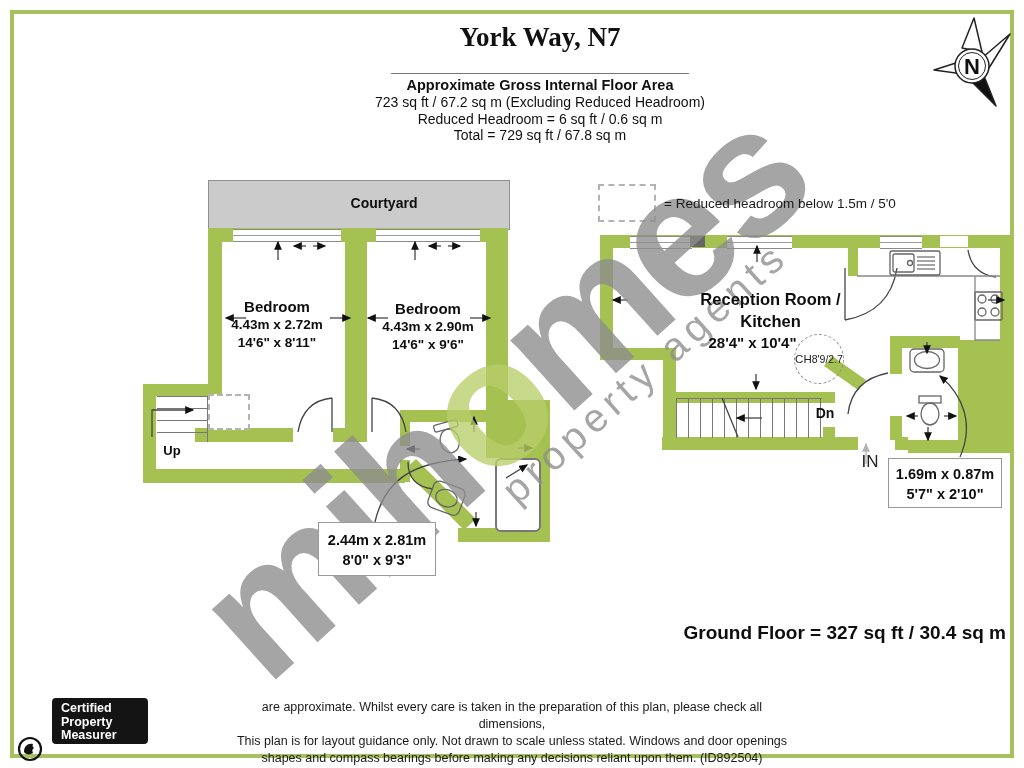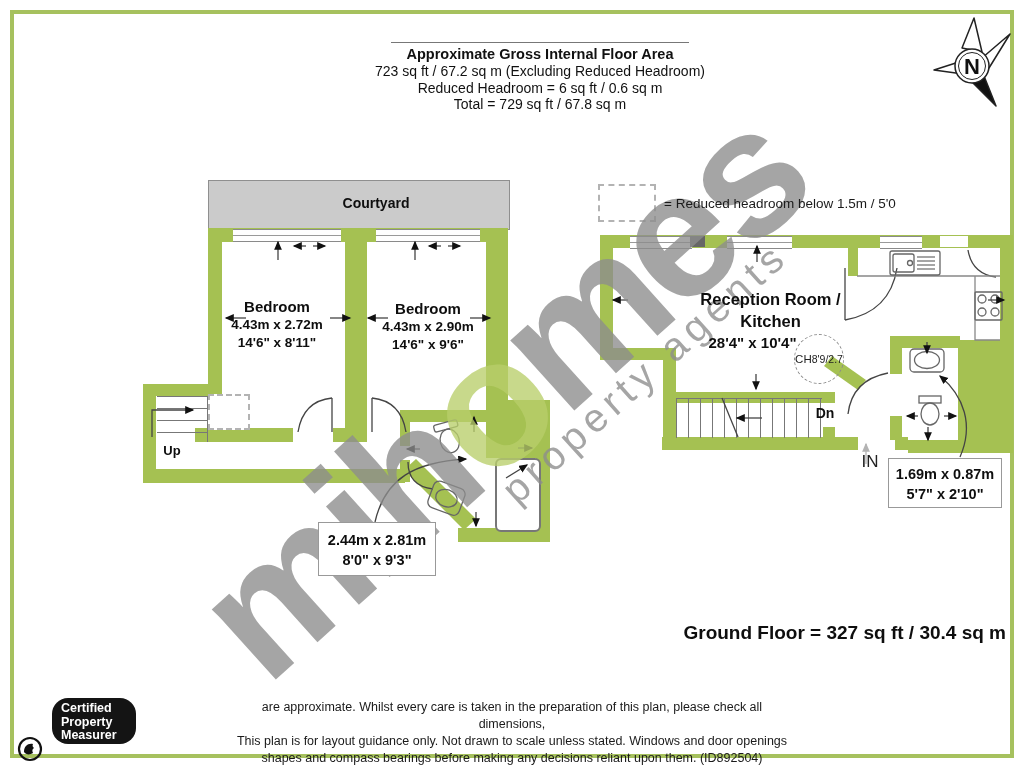--- a/index.html
+++ b/index.html
@@ -33,35 +33,35 @@
   .wm1 .o{color:var(--watermark_accent,#b9cf6b);}
   .wm2{position:absolute;left:425px;top:350px;width:440px;text-align:center;transform:rotate(-42deg);
        font-size:40px;letter-spacing:6px;color:var(--watermark,#8d8d8d);opacity:.78;}
   #header{position:absolute;left:290px;top:22px;width:500px;text-align:center;z-index:30;}
   #header .title{font-family:"Liberation Serif",serif;font-weight:bold;font-size:27px;}
   #header .sub{display:inline-block;border-top:1px solid #777;padding:3px 16px 0;font-weight:bold;font-size:14.5px;margin-top:2px;}
   #header .line{font-size:14px;line-height:16.5px;}
   .legendtext{position:absolute;left:664px;top:196px;z-index:30;font-size:13.5px;color:#1a1a1a;}
   #footer-disclaimer{position:absolute;left:232px;top:699px;width:560px;z-index:30;text-align:center;
       font-size:12.5px;line-height:17px;color:#1a1a1a;}
-  .badge{position:absolute;left:52px;top:698px;width:84px;height:46px;background:#141414;color:#fff;
-      border-radius:16px;z-index:30;padding:4px 0 0 9px;box-sizing:border-box;
+  .badge{position:absolute;left:52px;top:698px;width:96px;height:46px;background:#141414;color:#fff;
+      border-radius:4px;z-index:30;padding:4px 0 0 9px;box-sizing:border-box;
       font-weight:bold;font-size:12.5px;line-height:13.5px;}
   .ricswrap{position:absolute;left:10px;top:736px;width:40px;z-index:30;text-align:center;}
   .ricstxt{font-weight:bold;font-size:13.5px;margin-top:0px;color:#111;}
   .inlbl{position:absolute;left:850px;top:452px;width:40px;z-index:30;font-size:17px;color:#222;text-align:center;}
 </style>
 </head>
 <body>
 
 <div id="page">
   <div id="frame"></div>
 
   <div id="header">
-    <br>
+    <div class="title">York Way, N7</div><br>
     <div class="sub">Approximate Gross Internal Floor Area</div>
     <div class="line">723 sq ft / 67.2 sq m (Excluding Reduced Headroom)</div>
     <div class="line">Reduced Headroom = 6 sq ft / 0.6 sq m</div>
     <div class="line">Total = 729 sq ft / 67.8 sq m</div>
   </div>
 
   <svg width="80" height="96" viewBox="0 0 80 96" style="position:absolute;left:932px;top:14px;z-index:30">
     <g stroke="#222" stroke-width="1.5" fill="#fff" stroke-linejoin="round">
       <polygon points="42,4 50,38 30,34"></polygon>
       <polygon points="78,20 50,44 57,54"></polygon>
@@ -70,21 +70,21 @@
       <circle cx="40" cy="52" r="17"></circle>
       <circle cx="40" cy="52" r="13.5" fill="none" stroke-width="1"></circle>
     </g>
     <text x="40" y="60" text-anchor="middle" font-size="22" font-weight="bold" fill="#111">N</text>
   </svg>
 
   <div class="dashbox" style="left:598px;top:184px;width:54px;height:34px;"></div>
   <div class="legendtext">= Reduced headroom below 1.5m / 5'0</div>
 
   <div class="court" style="left:208px;top:180px;width:300px;height:48px;"></div>
-  <div class="rlabel" style="left:208px;top:195px;width:336px;font-size:14px;">Courtyard</div>
+  <div class="rlabel" style="left:216px;top:195px;width:336px;font-size:14px;">Courtyard</div>
   <div class="wall" style="left:208px;top:228px;width:300px;height:14px;"></div>
   <div class="win" style="left:233px;top:229px;width:108px;height:11px;"></div>
   <div class="win" style="left:376px;top:229px;width:104px;height:11px;"></div>
   <div class="wall" style="left:208px;top:228px;width:14px;height:168px;"></div>
   <div class="wall" style="left:345px;top:228px;width:22px;height:214px;"></div>
   <div class="wall" style="left:486px;top:228px;width:22px;height:186px;"></div>
   <div class="wall" style="left:143px;top:384px;width:72px;height:12px;"></div>
   <div class="wall" style="left:143px;top:384px;width:13px;height:99px;"></div>
   <div class="wall" style="left:143px;top:469px;width:262px;height:14px;"></div>
   <div class="wall" style="left:195px;top:428px;width:98px;height:14px;"></div>

